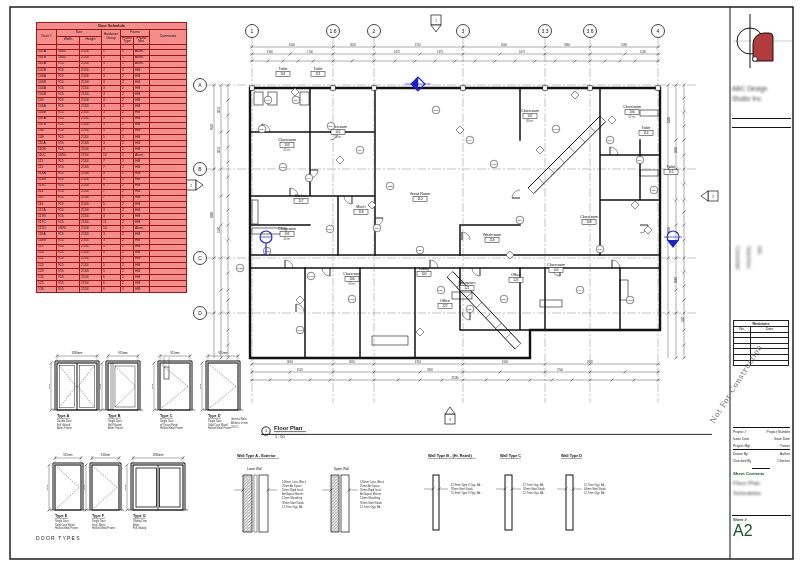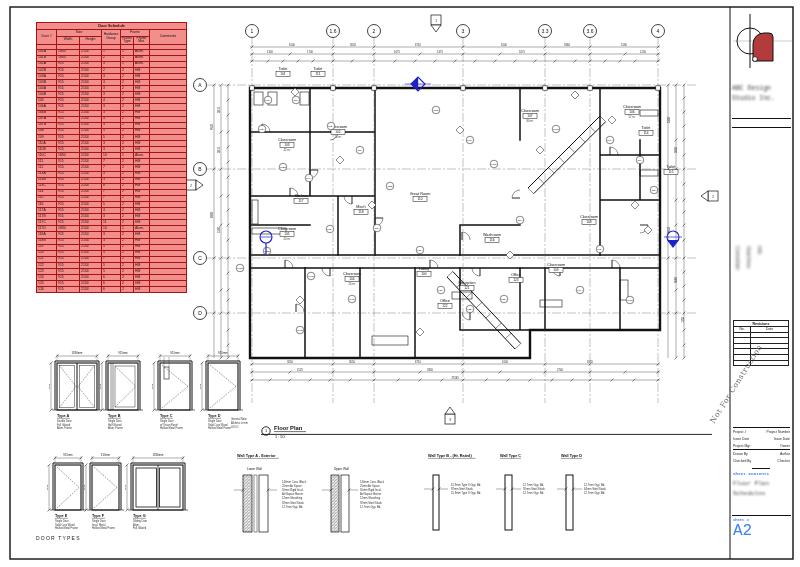--- a/index.html
+++ b/index.html
@@ -10,21 +10,21 @@
   #schedule{position:absolute;left:36px;top:22px;width:150px;border-collapse:collapse;
             background:#F28F8D;table-layout:fixed;}
   #schedule td{border:0.5px solid #A51410;font-size:3.4px;line-height:1.15;color:#201010;
                padding:0 1px;overflow:hidden;white-space:nowrap;}
   #schedule td.ttl{text-align:center;font-weight:bold;font-size:3.8px;height:6px;}
   #schedule td.grp{text-align:center;height:5.5px;}
   #schedule td.hd{text-align:center;white-space:normal;line-height:1.05;}
   #schedule tr.data td{height:5.1px;}
   #schedule tr.blank td{height:4px;border-left:0.5px solid #A51410;}
   
-  .tbtxt{position:absolute;color:#3b82f6;font-family:Liberation Mono, monospace;}
+  .tbtxt{position:absolute;color:#14532d;}
   .blurA{filter:blur(1.3px);color:#444;}
   .blurB{filter:blur(0.7px);color:#555;}
   .hl{position:absolute;border-top:1px solid #111;height:0;}
   .stamp{position:absolute;left:735px;top:246px;height:80px;display:flex;gap:5px;}
   .stamp span{writing-mode:vertical-rl;font-size:5px;filter:blur(1.5px);color:#333;}
   #rev{border-collapse:collapse;width:100%;background:#fff;}
   #rev td{border:0.5px solid #222;font-size:3.3px;color:#111;text-align:center;height:4.6px;padding:0;}
   #rev td.rt{font-weight:bold;font-size:3.6px;height:5px;}
   #flds{width:100%;border-collapse:collapse;}
   #flds td{font-size:3.4px;color:#222;height:7px;padding:0;}

